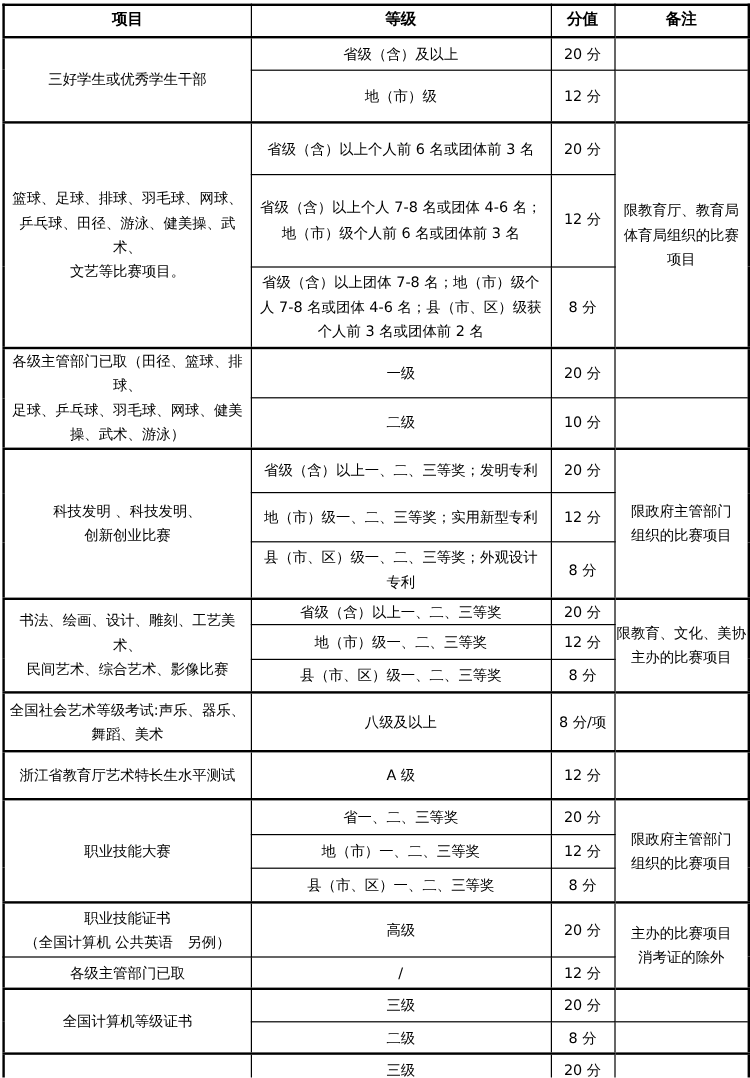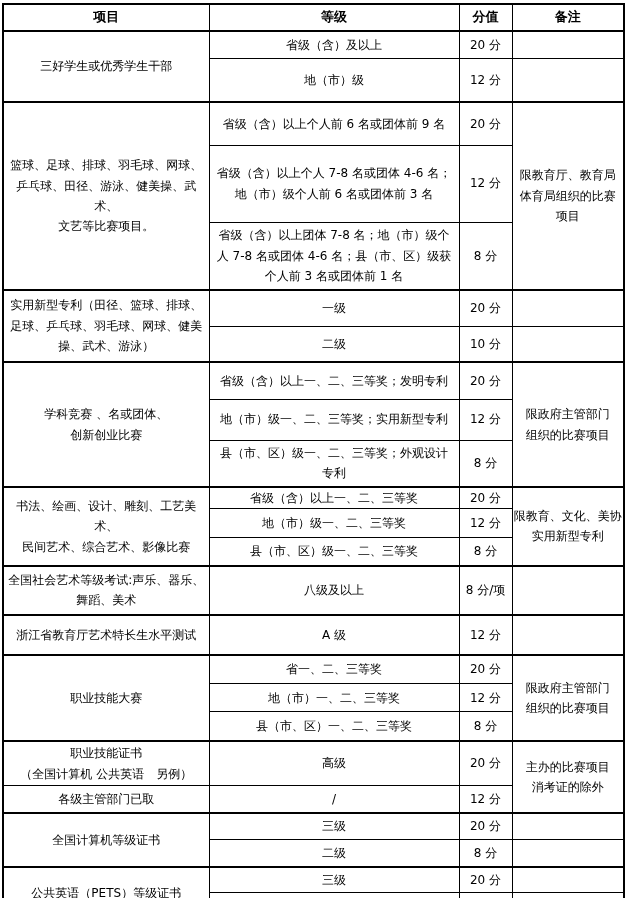--- a/index.html
+++ b/index.html
@@ -66,54 +66,54 @@
       <tr style="height:44px">
         <td>地（市）级</td>
         <td>12 分</td>
         <td></td>
       </tr>
 
       <tr class="sec" style="height:43px">
         <td rowspan="3">篮球、足球、排球、羽毛球、网球、
 乒乓球、田径、游泳、健美操、武术、
 文艺等比赛项目。</td>
-        <td>省级（含）以上个人前 6 名或团体前 9 名</td>
+        <td>省级（含）以上个人前 6 名或团体前 3 名</td>
         <td>20 分</td>
         <td rowspan="3">限教育厅、教育局
 体育局组织的比赛
 项目</td>
       </tr>
       <tr style="height:77px">
         <td>省级（含）以上个人 7-8 名或团体 4-6 名；
 地（市）级个人前 6 名或团体前 3 名</td>
         <td>12 分</td>
       </tr>
       <tr style="height:68px">
         <td>省级（含）以上团体 7-8 名；地（市）级个
 人 7-8 名或团体 4-6 名；县（市、区）级获
-个人前 3 名或团体前 1 名</td>
+个人前 3 名或团体前 2 名</td>
         <td>8 分</td>
       </tr>
 
       <tr class="sec" style="height:36px">
-        <td rowspan="2">实用新型专利（田径、篮球、排球、
+        <td rowspan="2">各级主管部门已取（田径、篮球、排球、
 足球、乒乓球、羽毛球、网球、健美
 操、武术、游泳）</td>
         <td>一级</td>
         <td>20 分</td>
         <td></td>
       </tr>
       <tr style="height:36px">
         <td>二级</td>
         <td>10 分</td>
         <td></td>
       </tr>
 
       <tr class="sec" style="height:37px">
-        <td rowspan="3">学科竞赛 、名或团体、
+        <td rowspan="3">科技发明 、科技发明、
 创新创业比赛</td>
         <td>省级（含）以上一、二、三等奖；发明专利</td>
         <td>20 分</td>
         <td rowspan="3">限政府主管部门
 组织的比赛项目</td>
       </tr>
       <tr style="height:41px">
         <td>地（市）级一、二、三等奖；实用新型专利</td>
         <td>12 分</td>
       </tr>
@@ -122,21 +122,21 @@
 专利</td>
         <td>8 分</td>
       </tr>
 
       <tr class="sec" style="height:16px">
         <td rowspan="3">书法、绘画、设计、雕刻、工艺美术、
 民间艺术、综合艺术、影像比赛</td>
         <td>省级（含）以上一、二、三等奖</td>
         <td>20 分</td>
         <td rowspan="3">限教育、文化、美协
-实用新型专利</td>
+主办的比赛项目</td>
       </tr>
       <tr style="height:29px">
         <td>地（市）级一、二、三等奖</td>
         <td>12 分</td>
       </tr>
       <tr style="height:28px">
         <td>县（市、区）级一、二、三等奖</td>
         <td>8 分</td>
       </tr>
 

